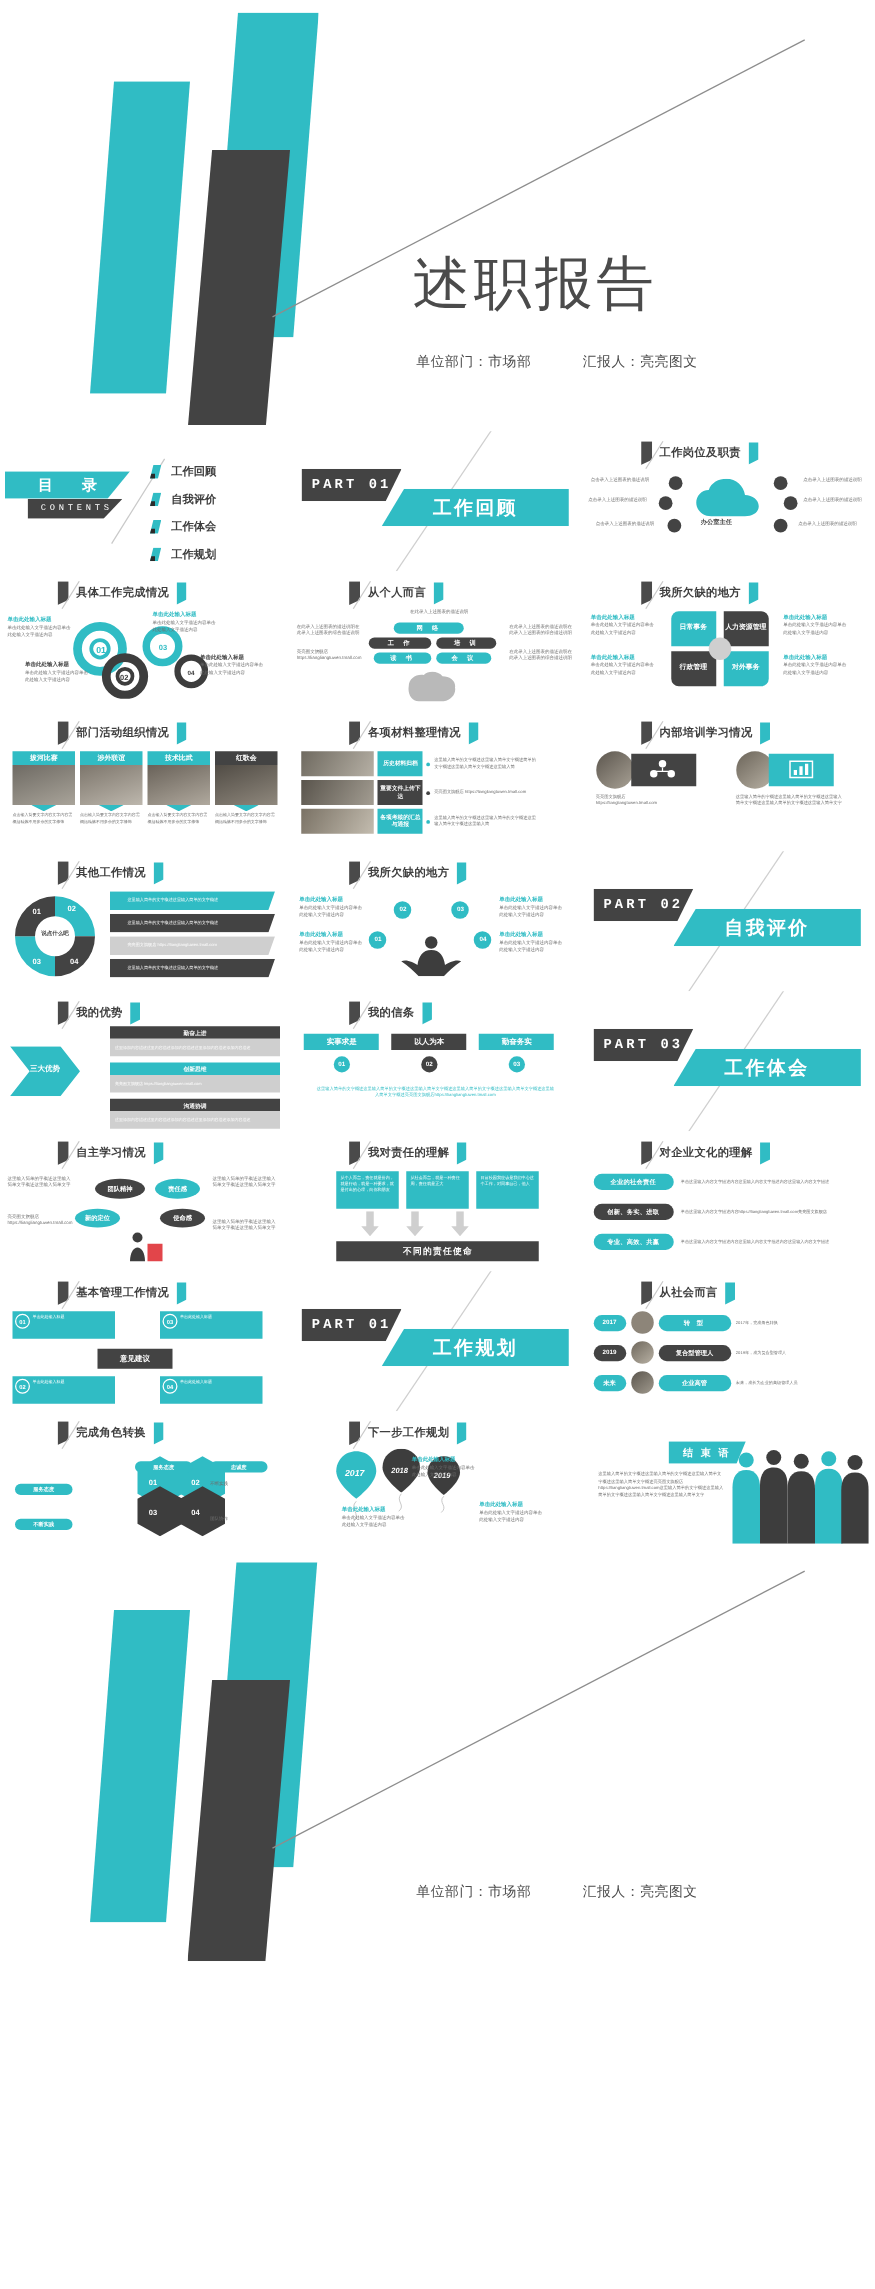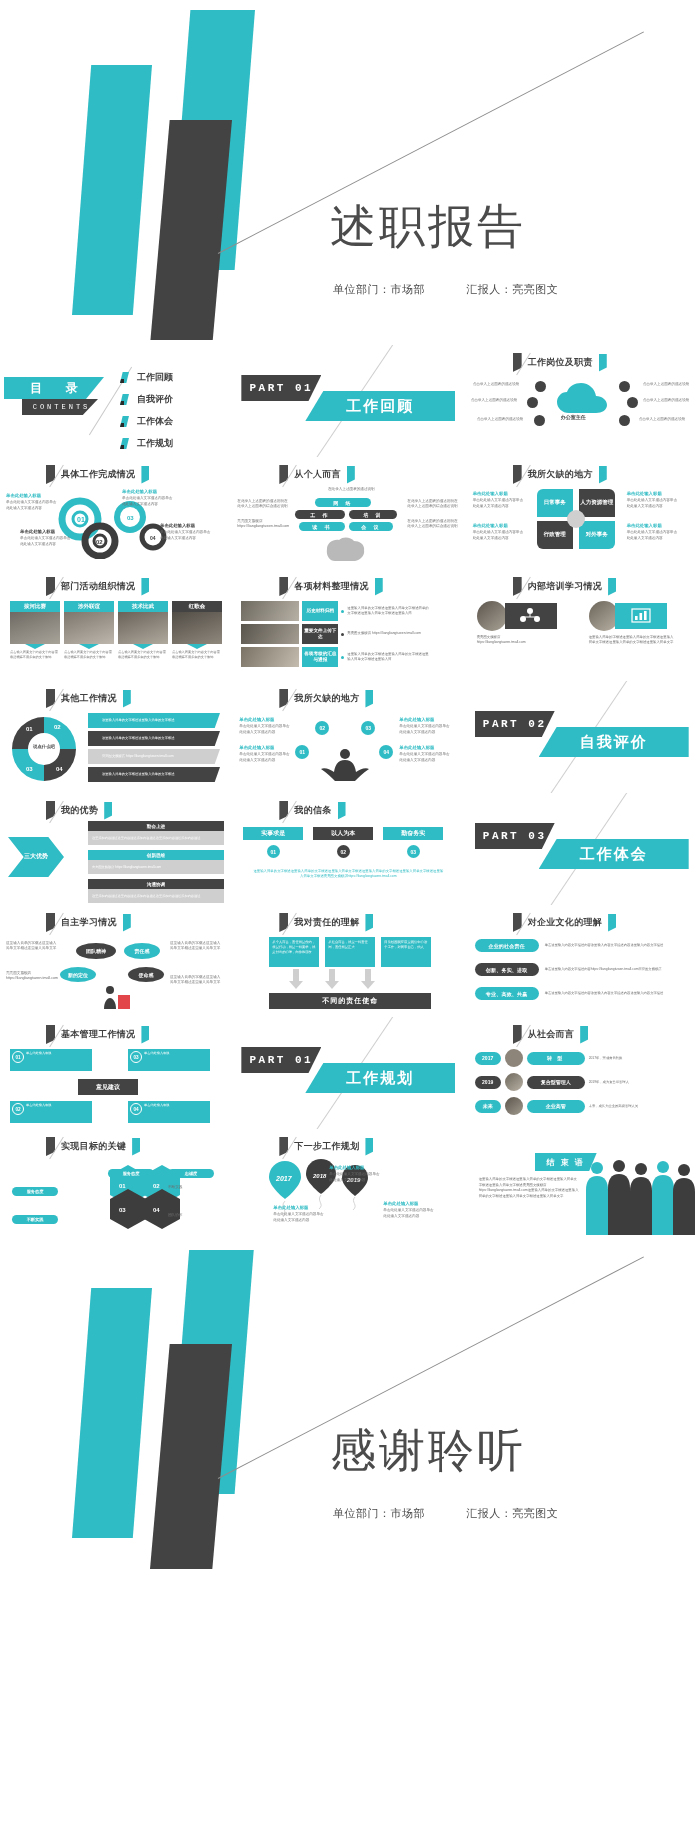--- a/index.html
+++ b/index.html
@@ -677,21 +677,21 @@
       <div class="cy" style="width:58px;height:13px;border-radius:7px;display:flex;align-items:center;justify-content:center;color:#fff;font-size:5px;font-weight:700;">
           <span>企业高管</span>
         </div>
       <div style="width:60px;font-size:3.3px;line-height:1.5;color:#6d6d6d;">未来，成长为企业的高级管理人员</div>
     </div>
   </div>
 
   <div class="thumb">
     <div class="sld-head">
       <span class="flagd"></span>
-      <span class="sld-title">实现目标的关键</span>
+      <span class="sld-title">完成角色转换</span>
       <span class="flagc"></span>
     </div>
     <div class="slash" style="left:56px;top:6px;"></div>
     <svg width="190" height="66" viewBox="0 0 190 66" style="position:absolute;left:16px;top:34px;">
       <polygon points="112,2 130,12 130,32 112,42 94,32 94,12" fill="#30bcc4"></polygon>
       <polygon points="146,2 164,12 164,32 146,42 128,32 128,12" fill="#30bcc4"></polygon>
       <polygon points="112,26 130,36 130,56 112,66 94,56 94,36" fill="#3d3d3d"></polygon>
       <polygon points="146,26 164,36 164,56 146,66 128,56 128,36" fill="#3d3d3d"></polygon>
       <text x="103" y="25" font-size="6" fill="#fff" font-weight="bold">01</text>
       <text x="137" y="25" font-size="6" fill="#fff" font-weight="bold">02</text>
@@ -769,19 +769,18 @@
 <section class="hero" style="position:absolute;left:0;top:1250px;width:700px;height:581px;">
   <div class="hero-shapes">
     <div class="para" style="left:72px;top:38px;width:80px;height:250px;background:#30bcc4;
                 clip-path:polygon(24% 0,100% 0,76% 100%,0 100%);"></div>
     <div class="para" style="left:170px;top:-16px;width:85px;height:260px;background:#30bcc4;
                 clip-path:polygon(24% 0,100% 0,76% 100%,0 100%);"></div>
     <div class="para" style="left:150px;top:94px;width:82px;height:225px;background:#434343;
                 clip-path:polygon(24% 0,100% 0,76% 100%,0 100%);"></div>
     <div class="diag" style="left:218px;top:228px;width:480px;transform:rotate(-27.5deg);"></div>
   </div>
-  <div class="hero-title" style="left:330px;top:170px;">感谢聆听</div>
   <div class="hero-sub" style="left:333px;top:256px;">
     <span>单位部门：市场部</span>
     <span class="gap"></span>
     <span>汇报人：亮亮图文</span>
   </div>
 </section>
 
 </body></html>

